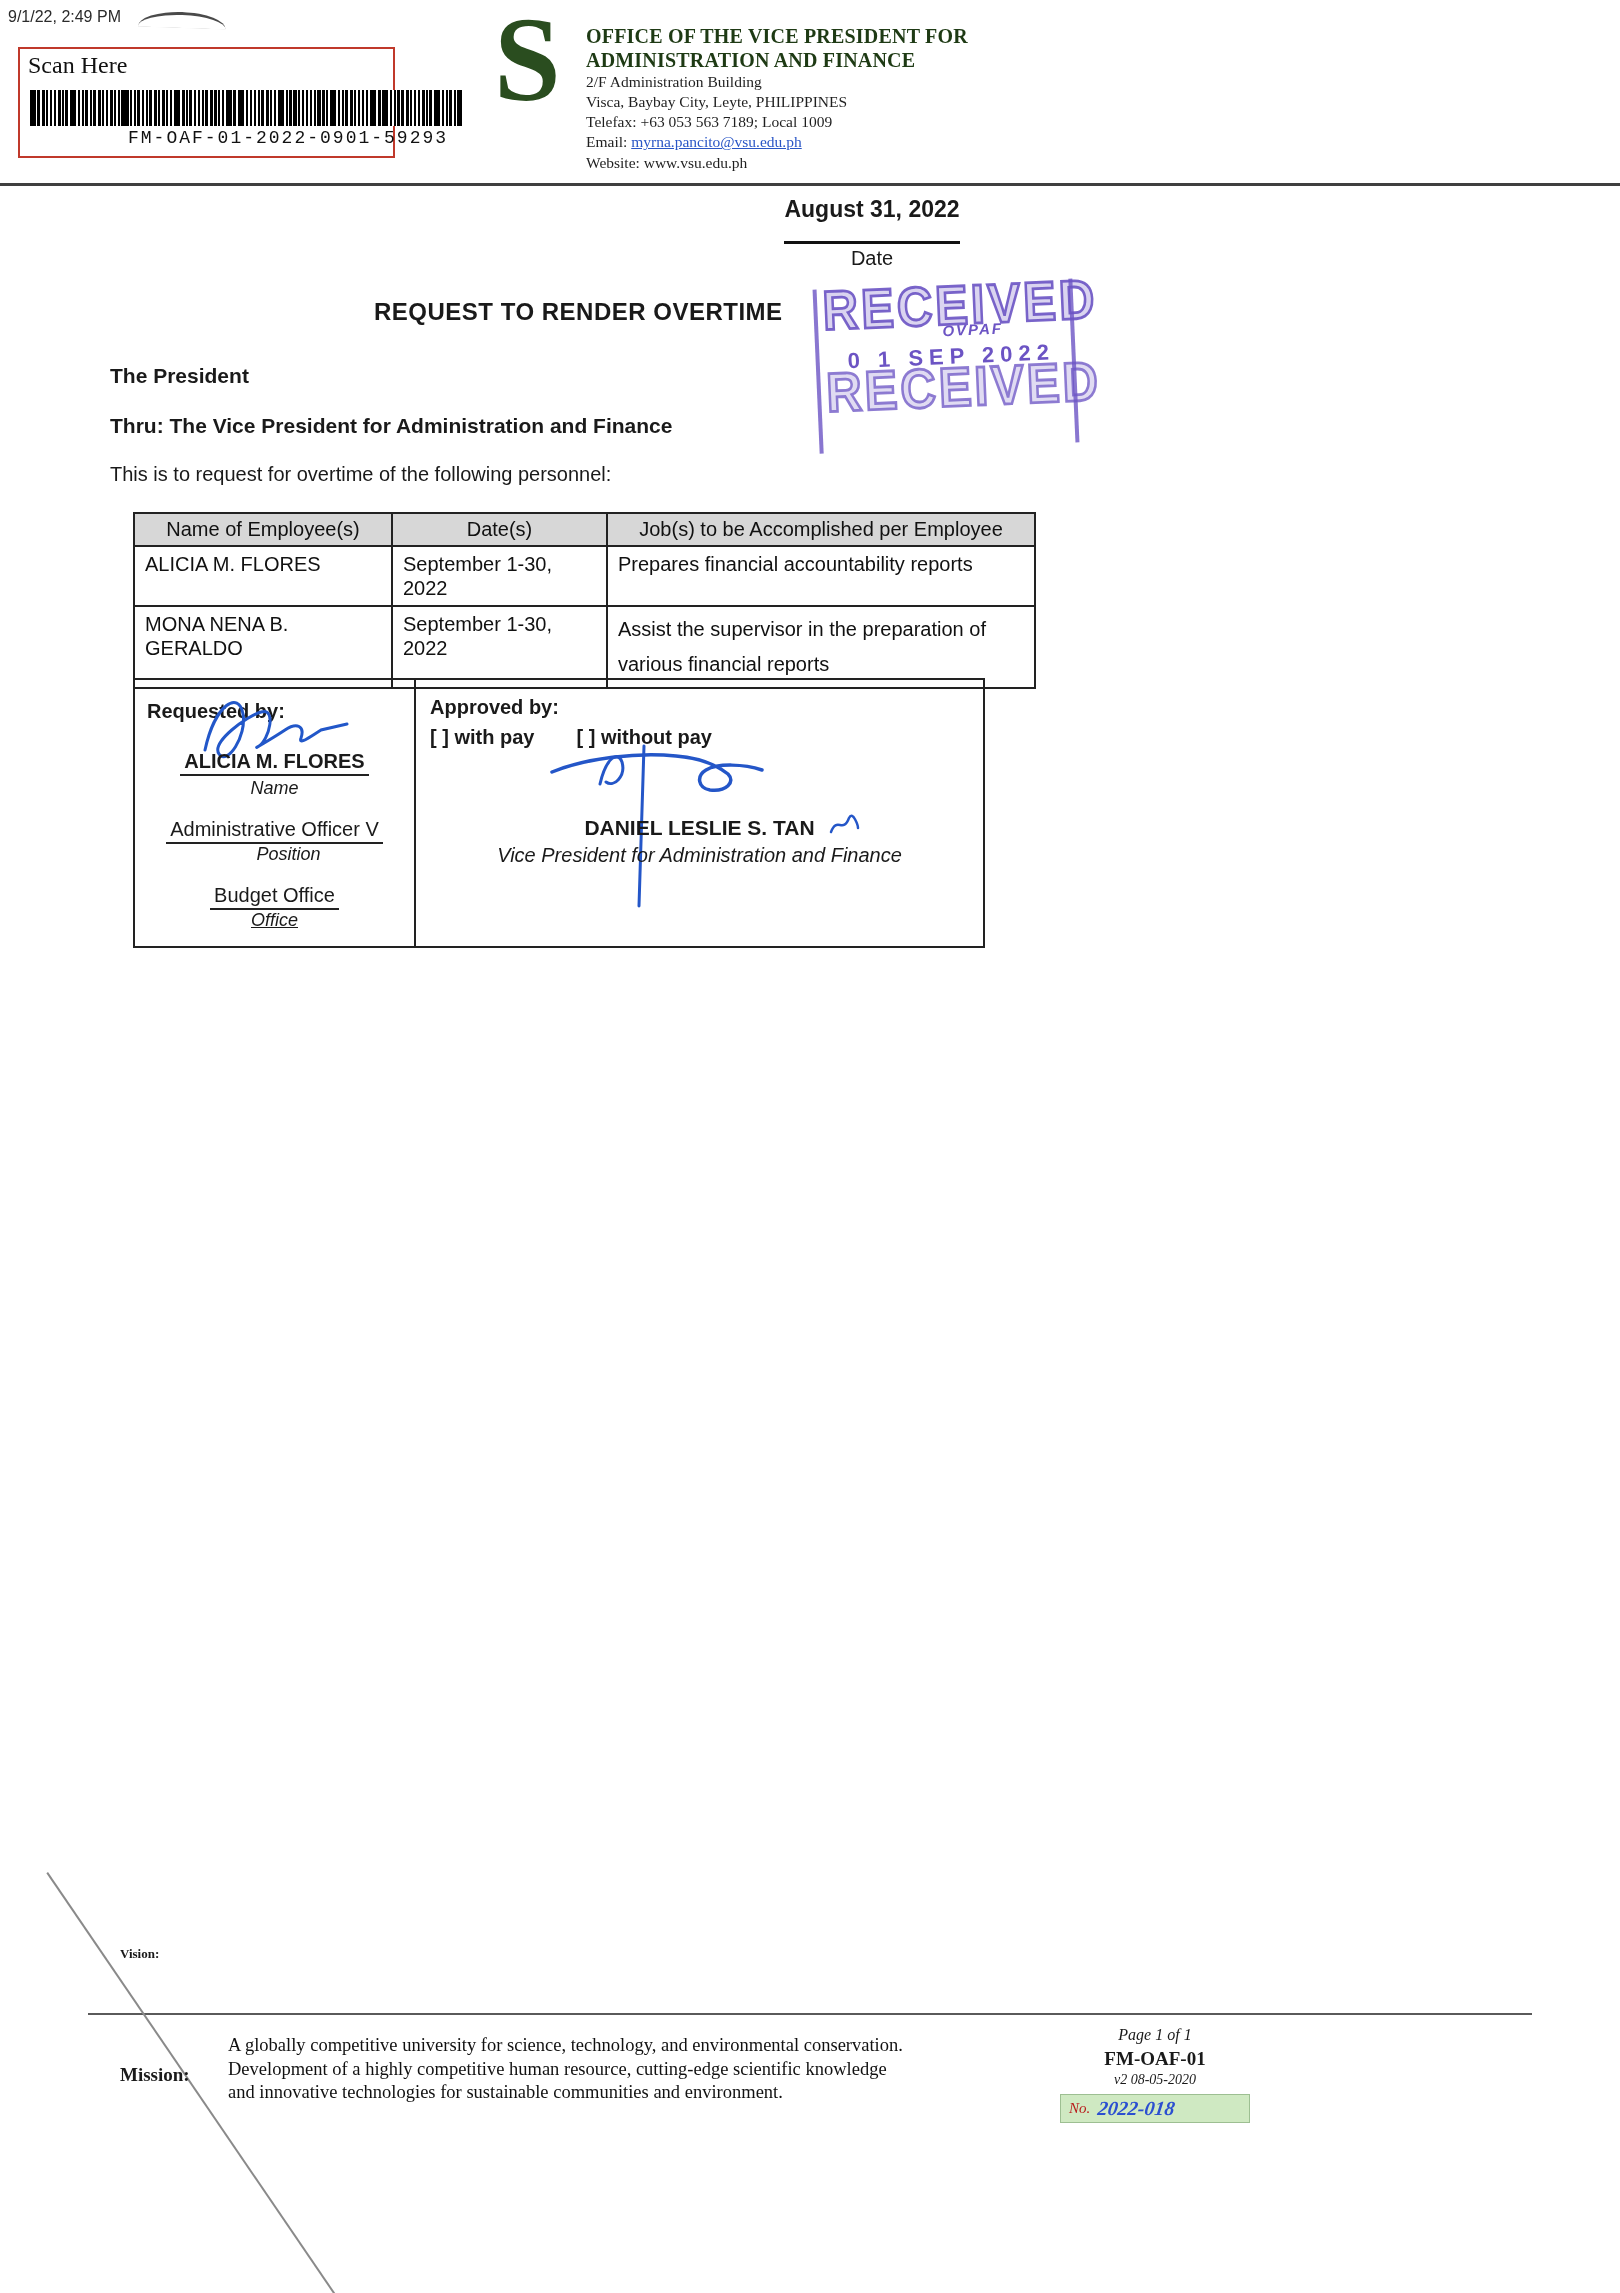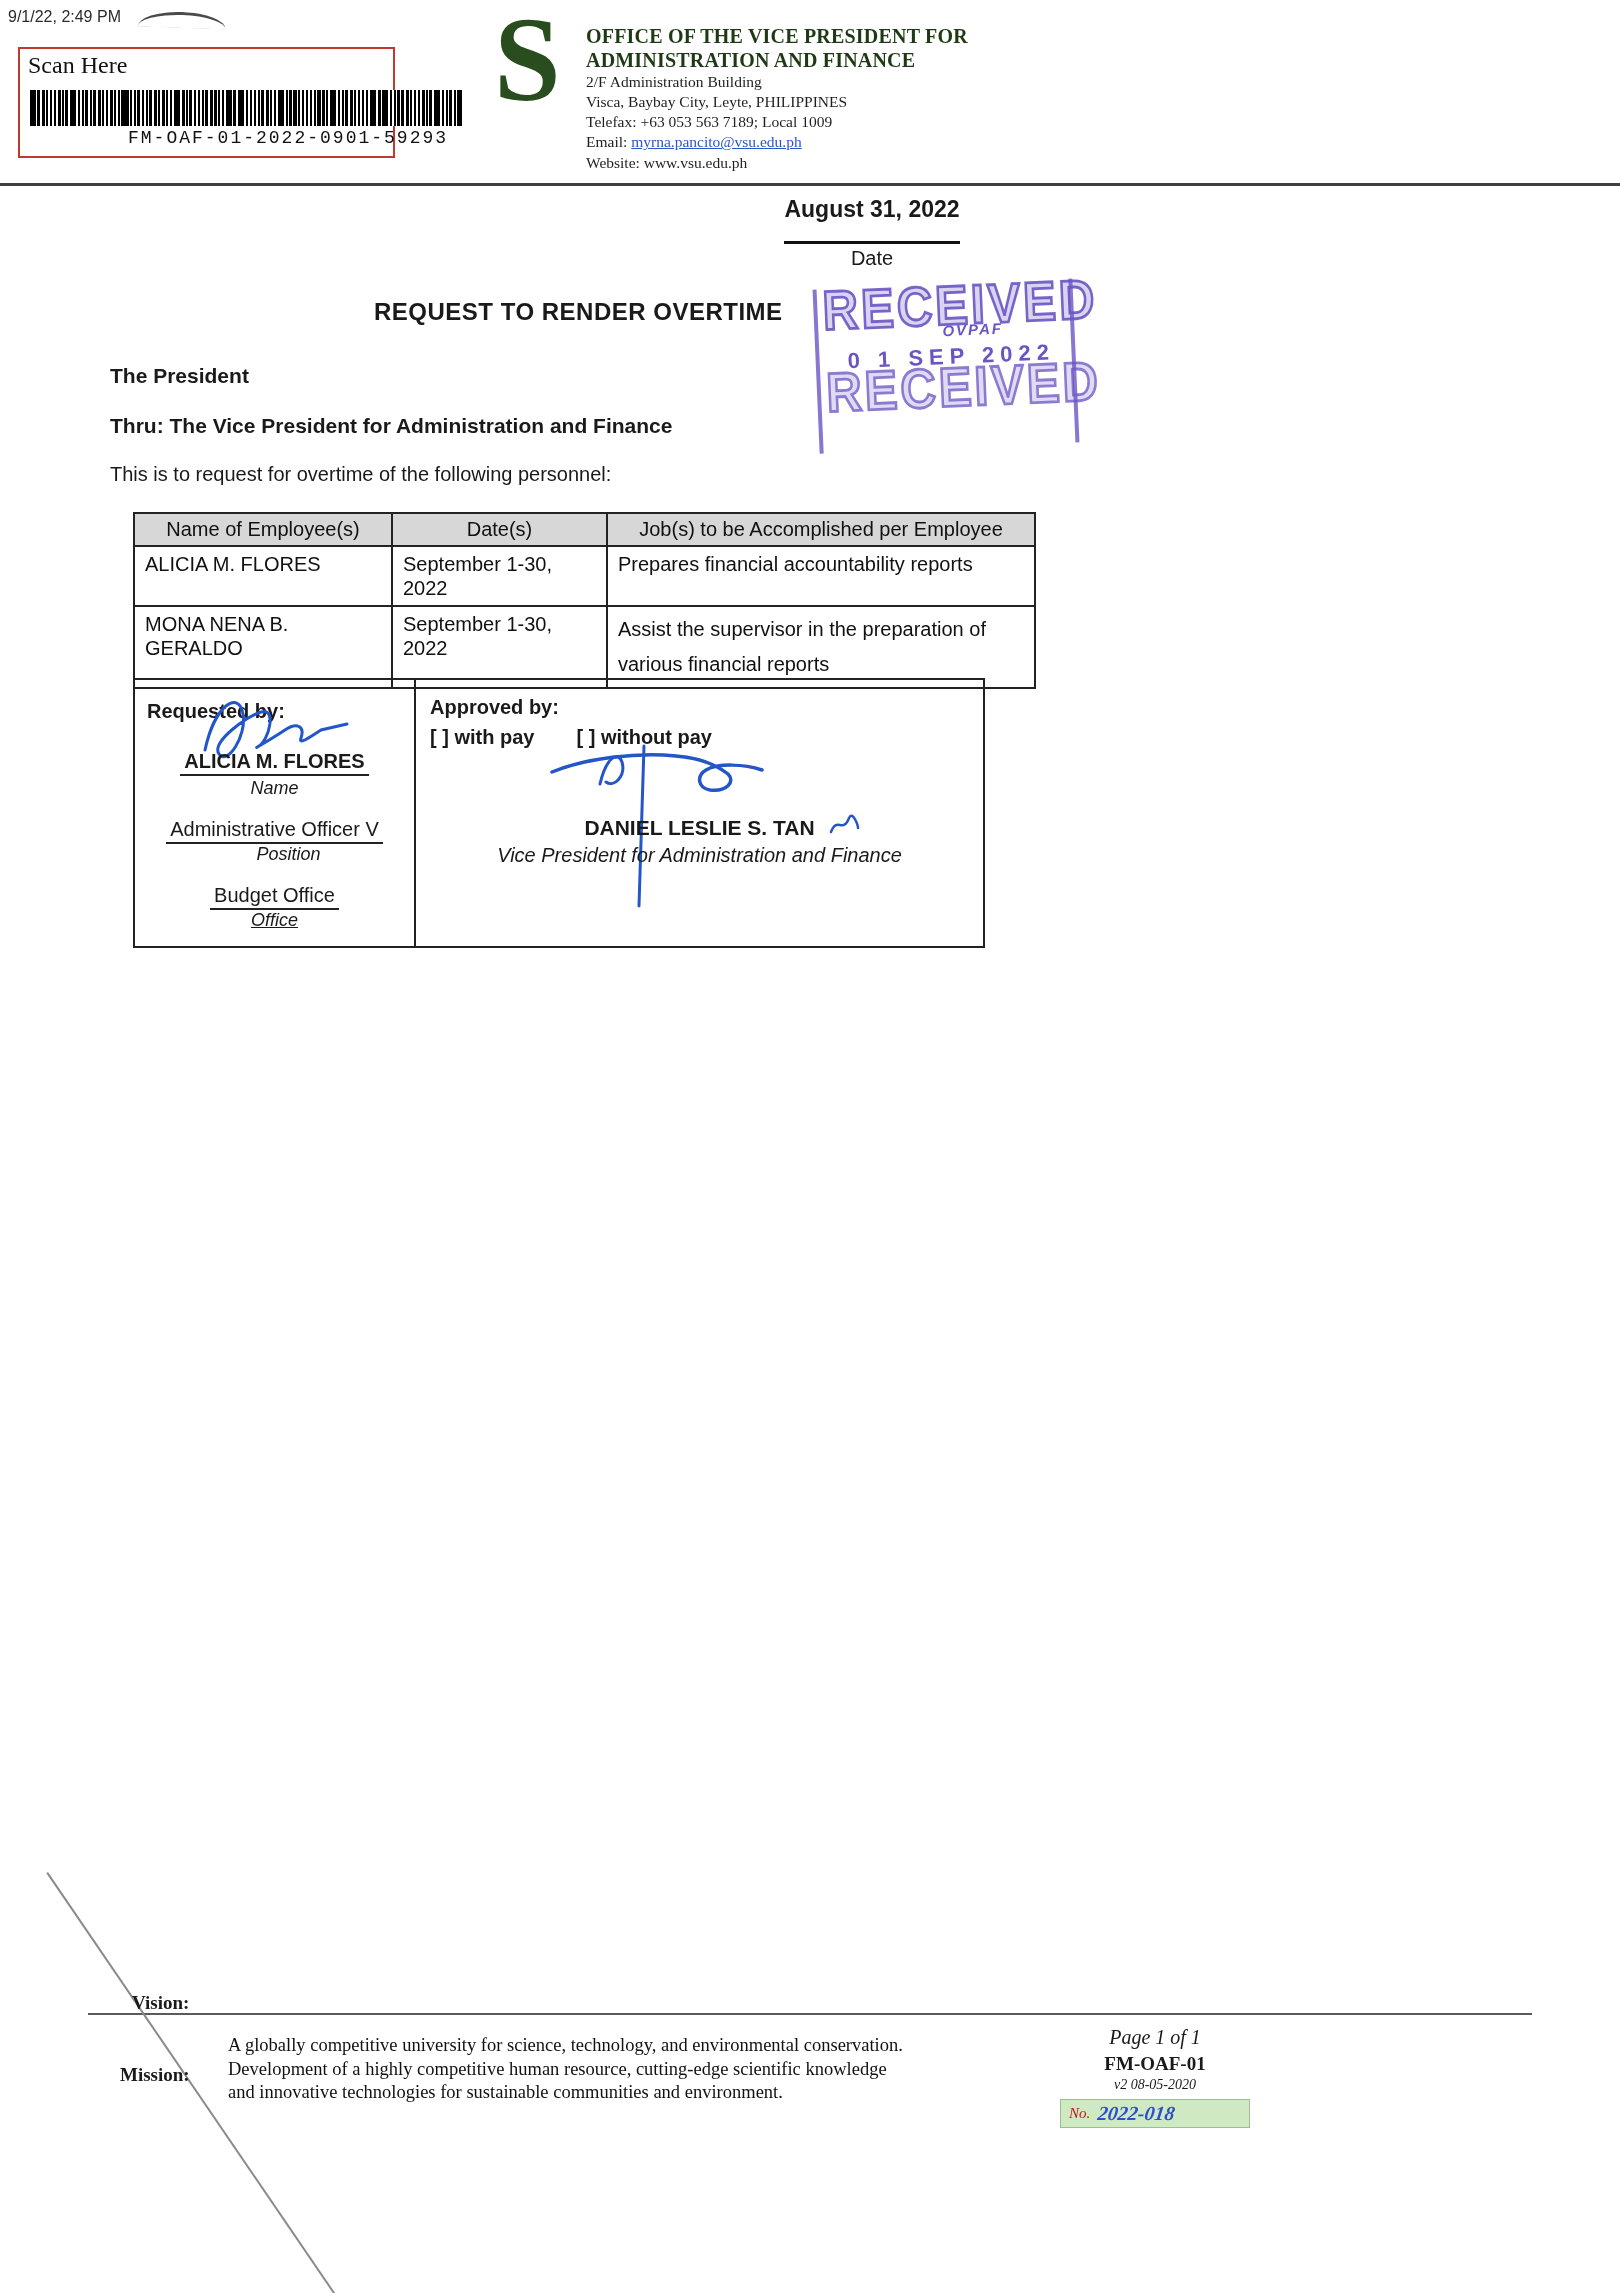--- a/index.html
+++ b/index.html
@@ -101,27 +101,27 @@
   .pay-line .gap { display:inline-block; width:42px; }
   .appr-name { position:absolute; left:0; right:0; top:136px; font-size:21px; font-weight:bold; }
   .appr-title { position:absolute; left:0; right:0; top:164px; font-size:20px; font-style:italic; }
   .sig-svg { position:absolute; pointer-events:none; }
   .sig-alicia { left:60px; top:4px; }
   .sig-daniel { left:130px; top:58px; }
   .scribble { position:absolute; top:132px; left:412px; }
 
   
   .footer-rule { left:88px; top:2013px; width:1444px; height:2px; background:#5a5a5a; }
-  .vision-label { left:120px; top:1992px; font-family:"Liberation Serif", serif; font-size:19px; font-weight:bold;margin-left:12px; }
+  .vision-label { left:120px; top:1946px; font-family:"Liberation Serif", serif; font-size:13px; font-weight:bold; }
   .mission-label { left:120px; top:2064px; font-family:"Liberation Serif", serif; font-size:19px; font-weight:bold; }
   .footer-text { left:228px; top:2034px; width:800px; font-family:"Liberation Serif", serif;
     font-size:18.5px; line-height:1.28; color:#111; }
   .footer-right { left:1060px; top:2026px; width:190px; text-align:center;
     font-family:"Liberation Serif", serif; }
-  .page-num { font-size:20px; font-style:italic; }
+  .page-num { font-size:16px; font-style:italic; }
   .form-code { font-size:19px; font-weight:bold; margin-top:4px; }
   .form-ver { font-size:14px; font-style:italic; margin-top:2px; }
   .no-box { margin-top:6px; background:#cfe9c2; border:1px solid #9dbf92;
     padding:2px 8px; display:flex; align-items:center; gap:8px; justify-content:flex-start; }
   .no-label { font-size:15px; font-style:italic; color:#b91c1c; }
   .no-value { font-size:20px; font-style:italic; font-weight:bold; color:#2b4fd0; transform:skewX(-8deg); }
 
   .scratch-line { left:48px; top:1872px; width:510px; height:2px; background:#8a8a8a;
     transform:rotate(55.7deg); transform-origin:left top; }
 </style>

